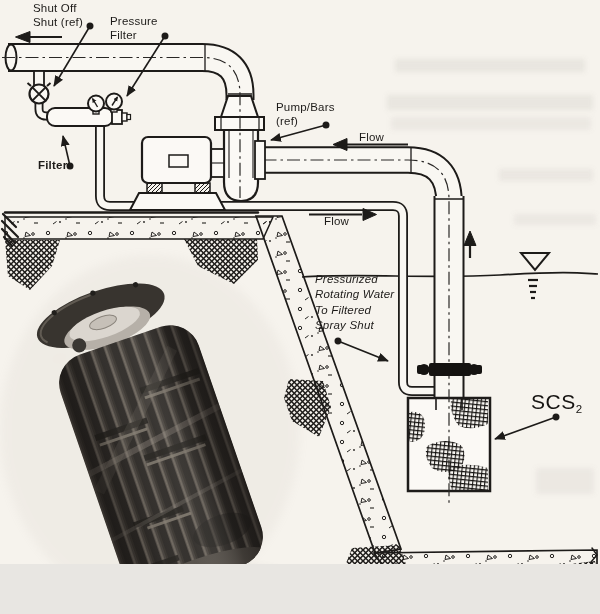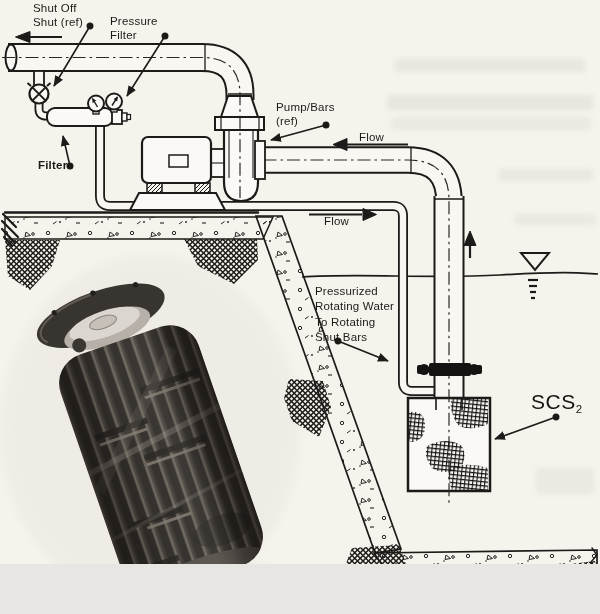--- a/index.html
+++ b/index.html
@@ -259,16 +259,16 @@
   <div class="lbl" style="left:110px;top:15px;"><span>Pressure</span><br><span>Filter</span></div>
 
   <div class="lbl" style="left:276px;top:101px;"><span>Pump/Bars</span><br><span>(ref)</span></div>
 
   <div class="lbl" style="left:38px;top:159px;font-weight:bold;">Filter</div>
 
   <div class="lbl" style="left:359px;top:131px;">Flow</div>
 
   <div class="lbl" style="left:324px;top:215px;">Flow</div>
 
-  <div class="lbl block" style="left:315px;top:284px;"><span>Pressurized</span><br><span>Rotating Water</span><br><span>To Rotating</span><br><span>Shut Bars</span></div>
+  <div class="lbl block" style="left:315px;top:272px;font-style:italic;"><span>Pressurized</span><br><span>Rotating Water</span><br><span>To Filtered</span><br><span>Spray Shut</span></div>
 
   <div class="scs" style="left:531px;top:390px;"><span>SCS</span><span class="sub">2</span></div>
 </div>
 
 </body></html>

